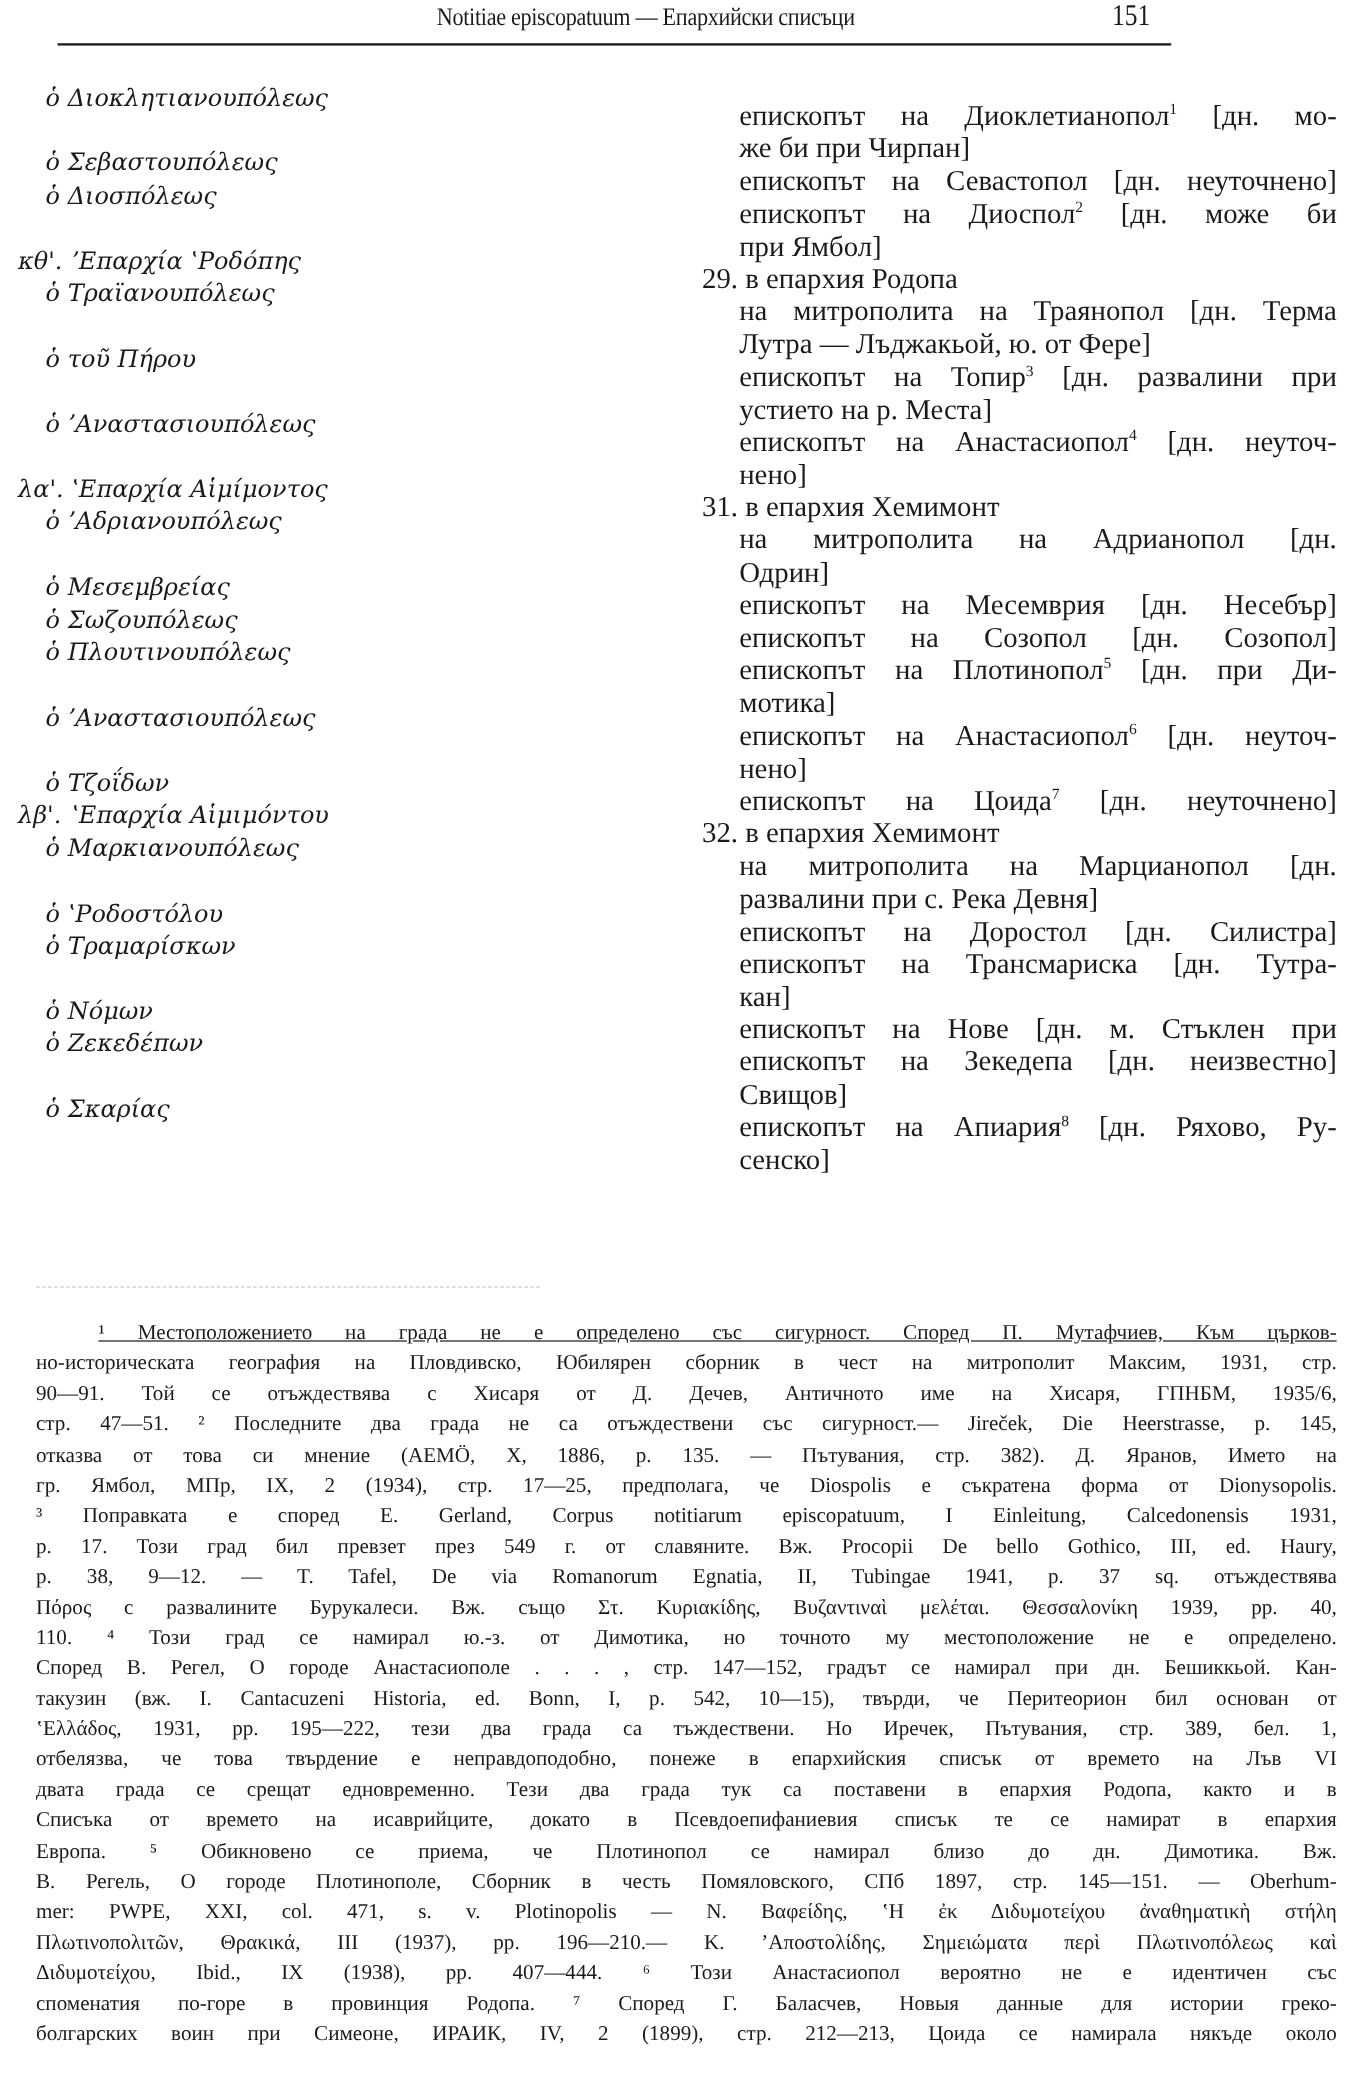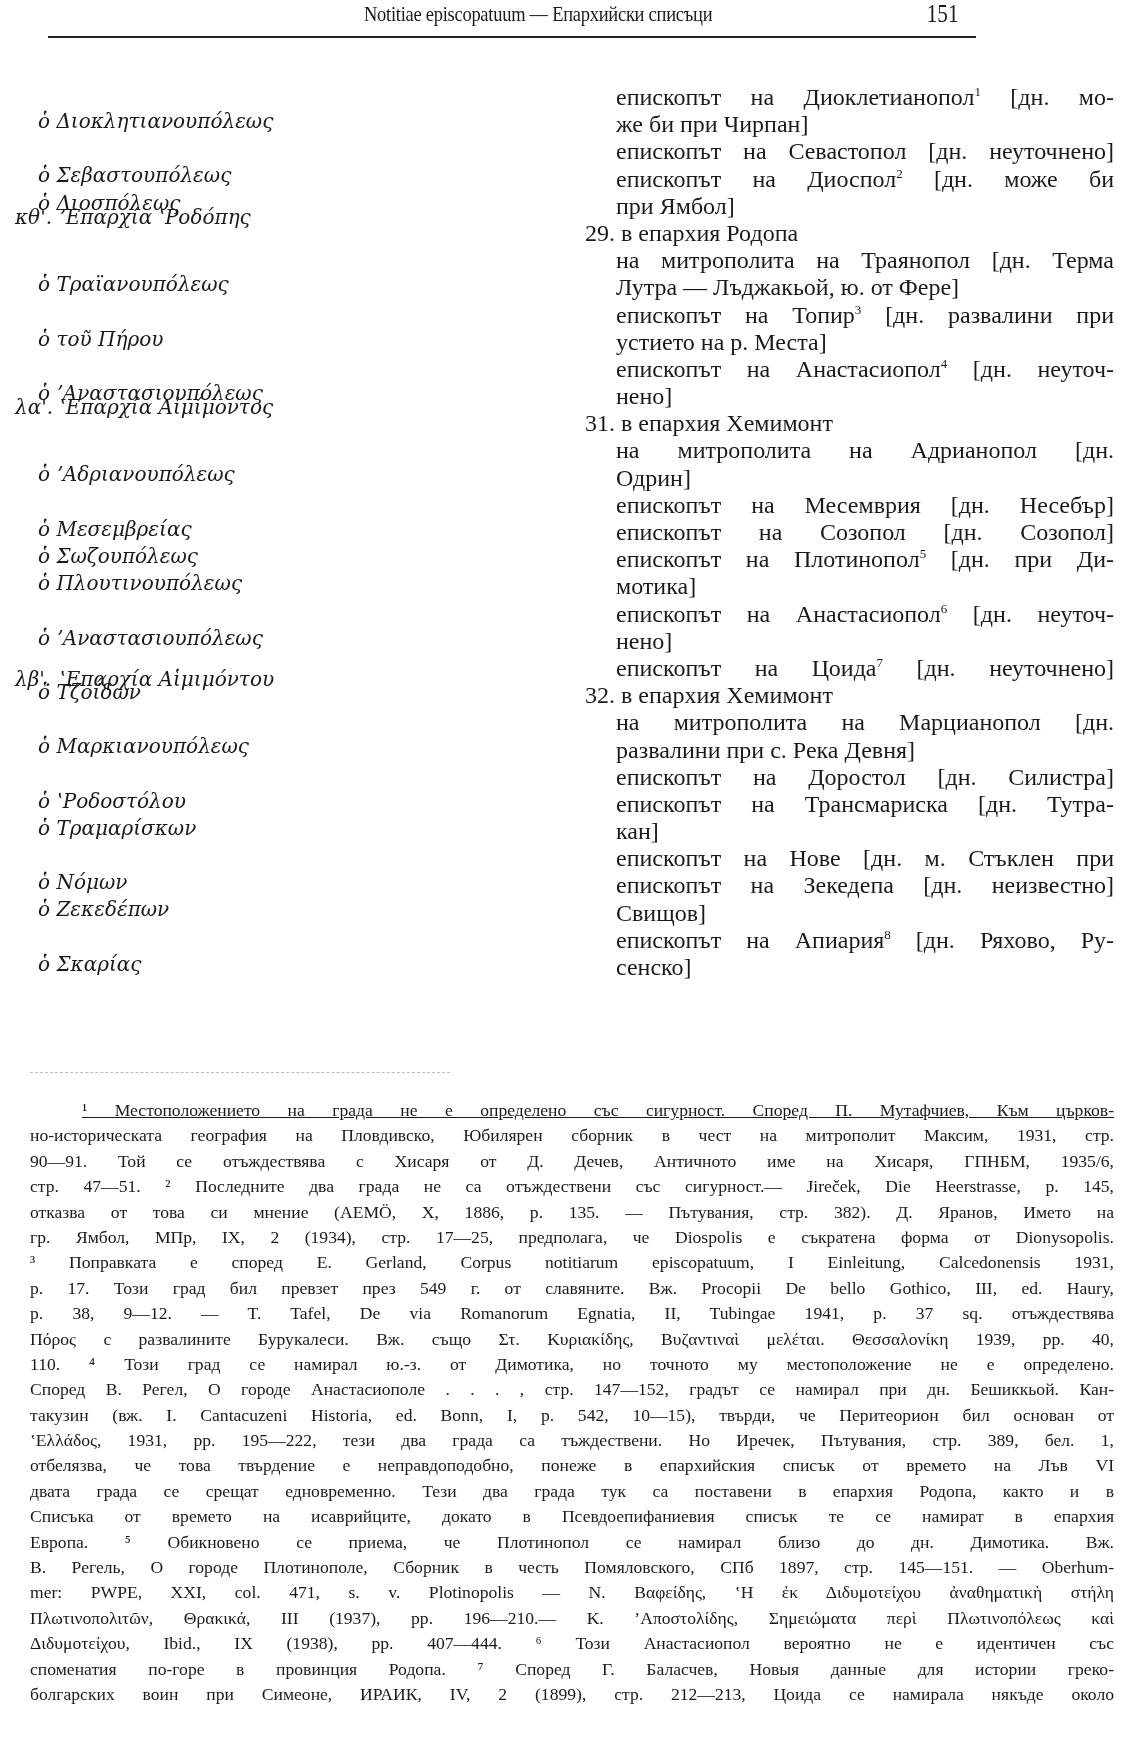--- a/index.html
+++ b/index.html
@@ -6,21 +6,21 @@
   body { width:1140px; height:1750px; position:relative; overflow:hidden; color:#1a1a1a; font-family:"Liberation Serif", "DejaVu Serif", serif; }
   .header { position:absolute; left:0; top:0; width:936px; height:40px;margin-left:44px; }
   .header-title { position:absolute; left:320px; top:2px; font-size:21px; letter-spacing:-0.3px; transform:scaleX(0.88); transform-origin:left top; white-space:nowrap; }
   .page-number { position:absolute; right:22px; top:0px; font-size:25px; transform:scaleX(0.85); transform-origin:right top; }
   .header-rule { position:absolute; left:4px; right:4px; top:36px; height:0; border-top:2px solid #222; }
 
   .list { position:absolute; left:0; top:68px; width:1140px; }
   .row { position:relative; height:27.2px; font-size:24px; line-height:27px; white-space:nowrap; }
   .gr { position:absolute; left:0; font-style:italic; font-family:"DejaVu Serif","Liberation Serif",serif; font-size:20px; }
   .gr .num { display:inline-block; width:38px; text-align:left;padding-left:15px; }
-  .gr.sub { left:38px;margin-top:40px; }
+  .gr.sub { left:38px; }
   .bg { position:absolute; left:616px; width:498px; text-align:justify; text-align-last:justify; font-size:24px;margin-top:16px; }
   .bg.last { text-align-last:left; }
   .bg.sec { left:585px; }
   sup { font-size:13px; vertical-align:9px; line-height:0; }
 
   .footnotes { position:absolute; left:30px; top:1098px; width:1084px; font-size:17.6px; line-height:25.4px; text-align:justify; }
   .fn-line { height:25.4px; white-space:nowrap; text-align:justify; text-align-last:justify; overflow:hidden; }
   .fn-line.first { padding-left:52px;text-decoration:underline; }
   .fnsep { position:absolute; left:30px; top:1072px; width:420px; border-top:1px dashed #bbb; }
 </style>

